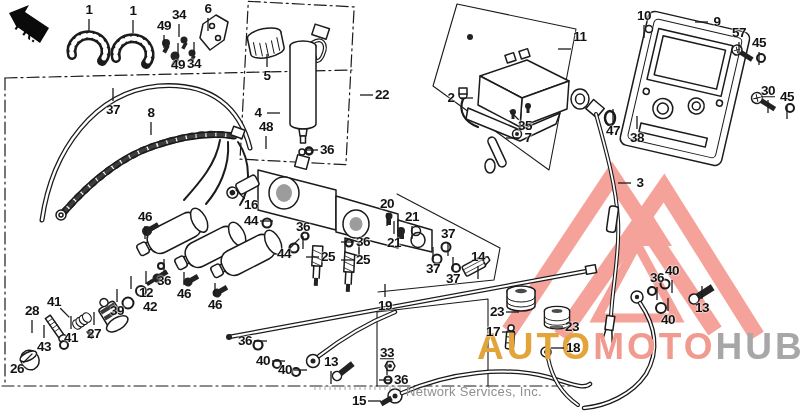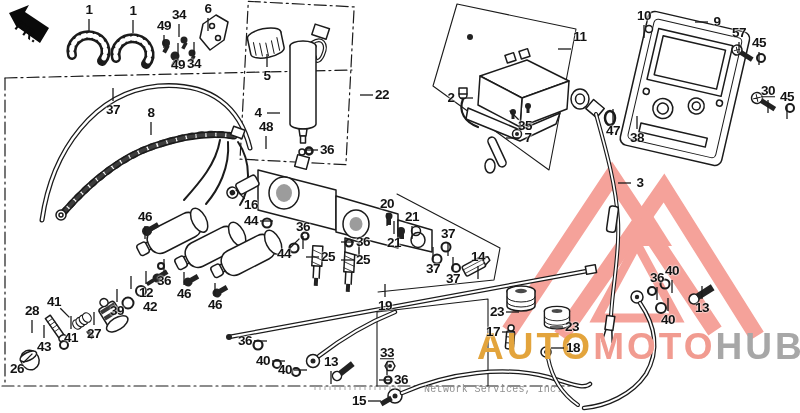--- a/index.html
+++ b/index.html
@@ -7,22 +7,22 @@
          font-family:"Liberation Sans",sans-serif;}
   #art,#leader-svg{position:absolute;left:0;top:0;}
   #leader-svg{pointer-events:none;}
   .part-label{position:absolute;transform:translate(-50%,-50%);font-weight:bold;
       font-size:13.5px;line-height:1;color:#131313;letter-spacing:-.5px;white-space:nowrap;
       text-shadow:0 0 2px #fff,0 0 2px #fff;}
   #fr-label{position:absolute;left:22px;top:17px;font-weight:bold;font-size:15px;color:#0a0a0a;
       transform:rotate(36deg);transform-origin:left top;letter-spacing:.5px;}
   #wm-text{position:absolute;left:477px;top:328px;font-size:37px;font-weight:bold;
       letter-spacing:3px;line-height:1;white-space:nowrap;}
-  #copyright{position:absolute;left:424px;top:384px;font-size:10px;color:#8f8f8f;
-      letter-spacing:.3px;white-space:nowrap;font-family:Liberation Mono, monospace;}
+  #copyright{position:absolute;left:406px;top:384px;font-size:13px;color:#8f8f8f;
+      letter-spacing:.3px;white-space:nowrap;}
   #copyright-garble{position:absolute;left:314px;top:386px;width:88px;height:4px;opacity:.45;
       background:repeating-linear-gradient(90deg,#9a9a9a 0 2px,transparent 2px 5px);}
   .dd{stroke-dasharray:12 4 2 4;stroke-width:1.2;}
 </style>
 </head>
 <body>
 
 <div id="stage">
 
 <svg id="art" width="800" height="413" viewBox="0 0 800 413">

